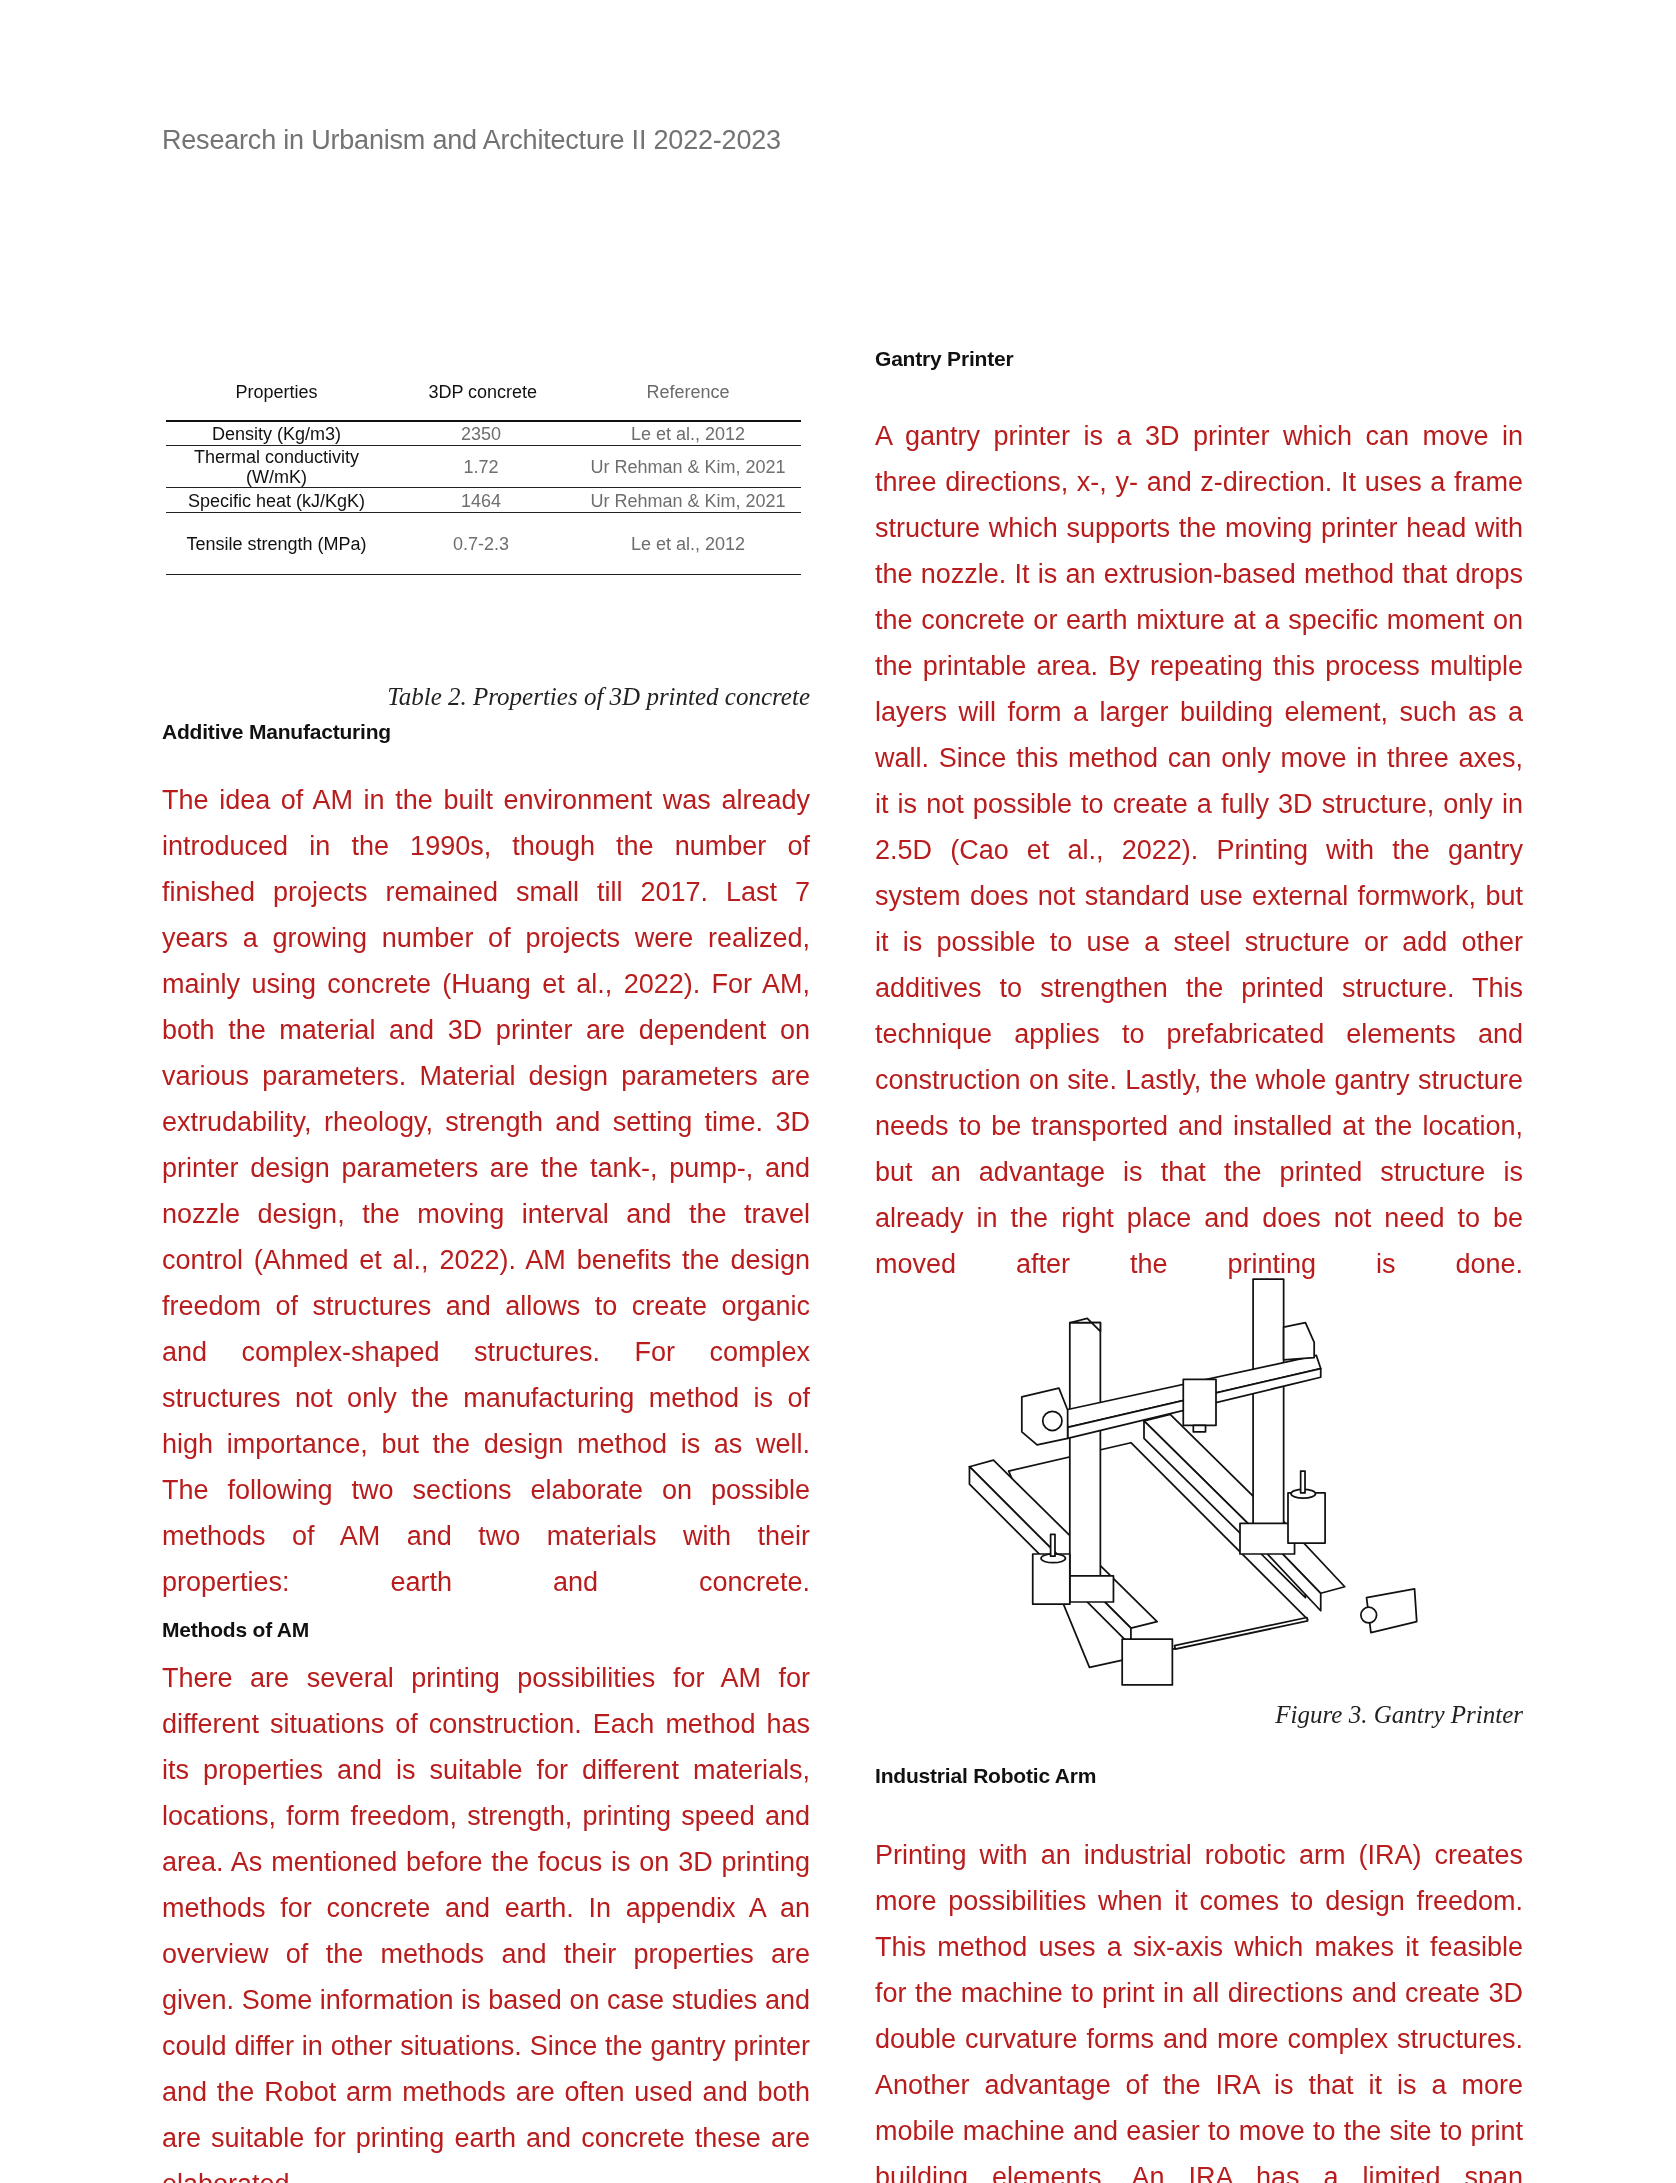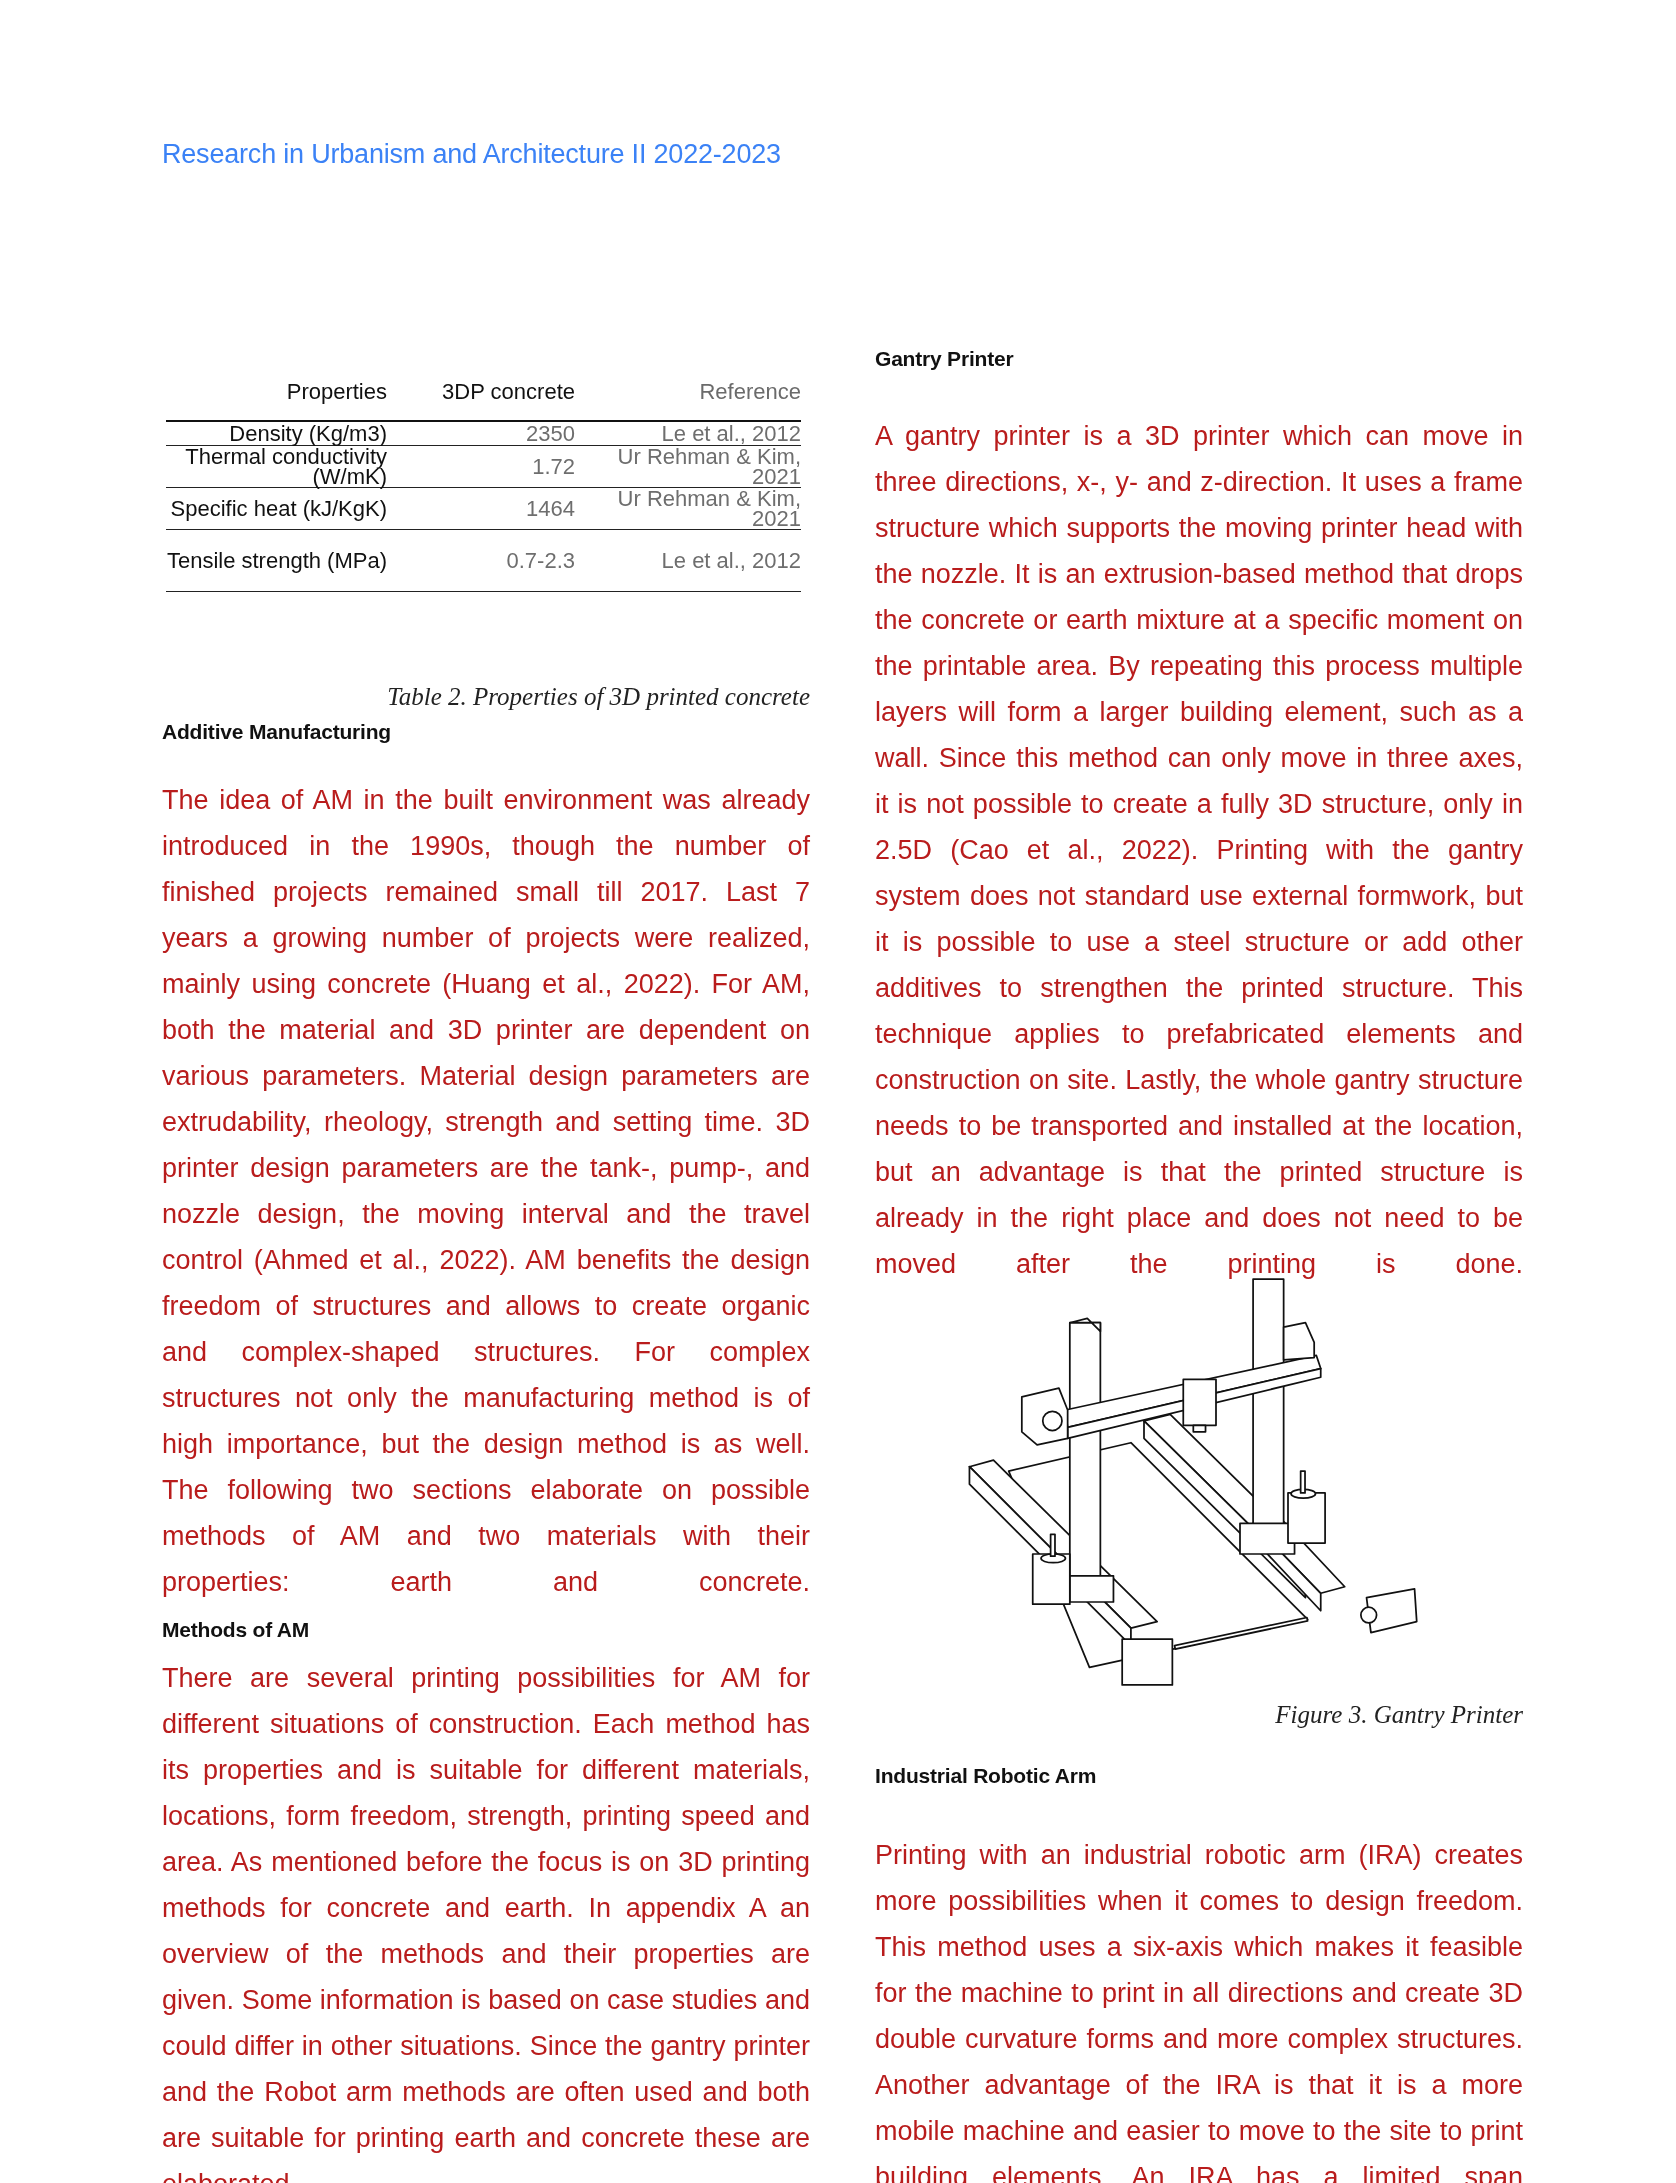--- a/index.html
+++ b/index.html
@@ -1,23 +1,23 @@
 <!DOCTYPE html>
 <html style="font-size:7px"><head>
 <meta charset="utf-8">
 <style>
   html, body { margin: 0; padding: 0; background: #ffffff; }
   body { width: 1677px; height: 2371px; position: relative; overflow: hidden;
          font-family: "Liberation Sans", sans-serif; color: #111; }
   .abs { position: absolute; }
-  .running-header { left: 162px; top: 139px; font-size: 27px; color: #3b82f6; letter-spacing: -0.2px; }
+  .running-header { left: 162px; top: 125px; font-size: 27px; color: #737373; letter-spacing: -0.2px; }
 
   
   .prop-table { left: 166px; top: 358px; width: 635px; border-collapse: collapse; }
-  .prop-table th, .prop-table td { text-align: right; vertical-align: middle; font-size: 22px; line-height: 20px; padding: 0; }
+  .prop-table th, .prop-table td { text-align: center; vertical-align: middle; font-size: 18px; line-height: 20px; padding: 0; }
   .prop-table th { font-weight: normal; height: 44px; vertical-align: bottom; padding-bottom: 17.5px; }
   .prop-table th.c2 { padding-left: 3.5px; }
   .prop-table th.c3 { color: #6b6b6b; }
   .prop-table thead tr { border-bottom: 2.6px solid #111; }
   .prop-table tbody tr { border-bottom: 1.3px solid #222; }
   .prop-table td.c1 { width: 221px; color: #111; }
   .prop-table td.c2 { width: 188px; color: #6e6e6e; }
   .prop-table td.c3 { color: #6e6e6e; }
   .prop-table tr.single td { height: 23px; padding-top: 0.9px; margin-left: 35px; }
   .prop-table tr.double td { height: 41px; }

